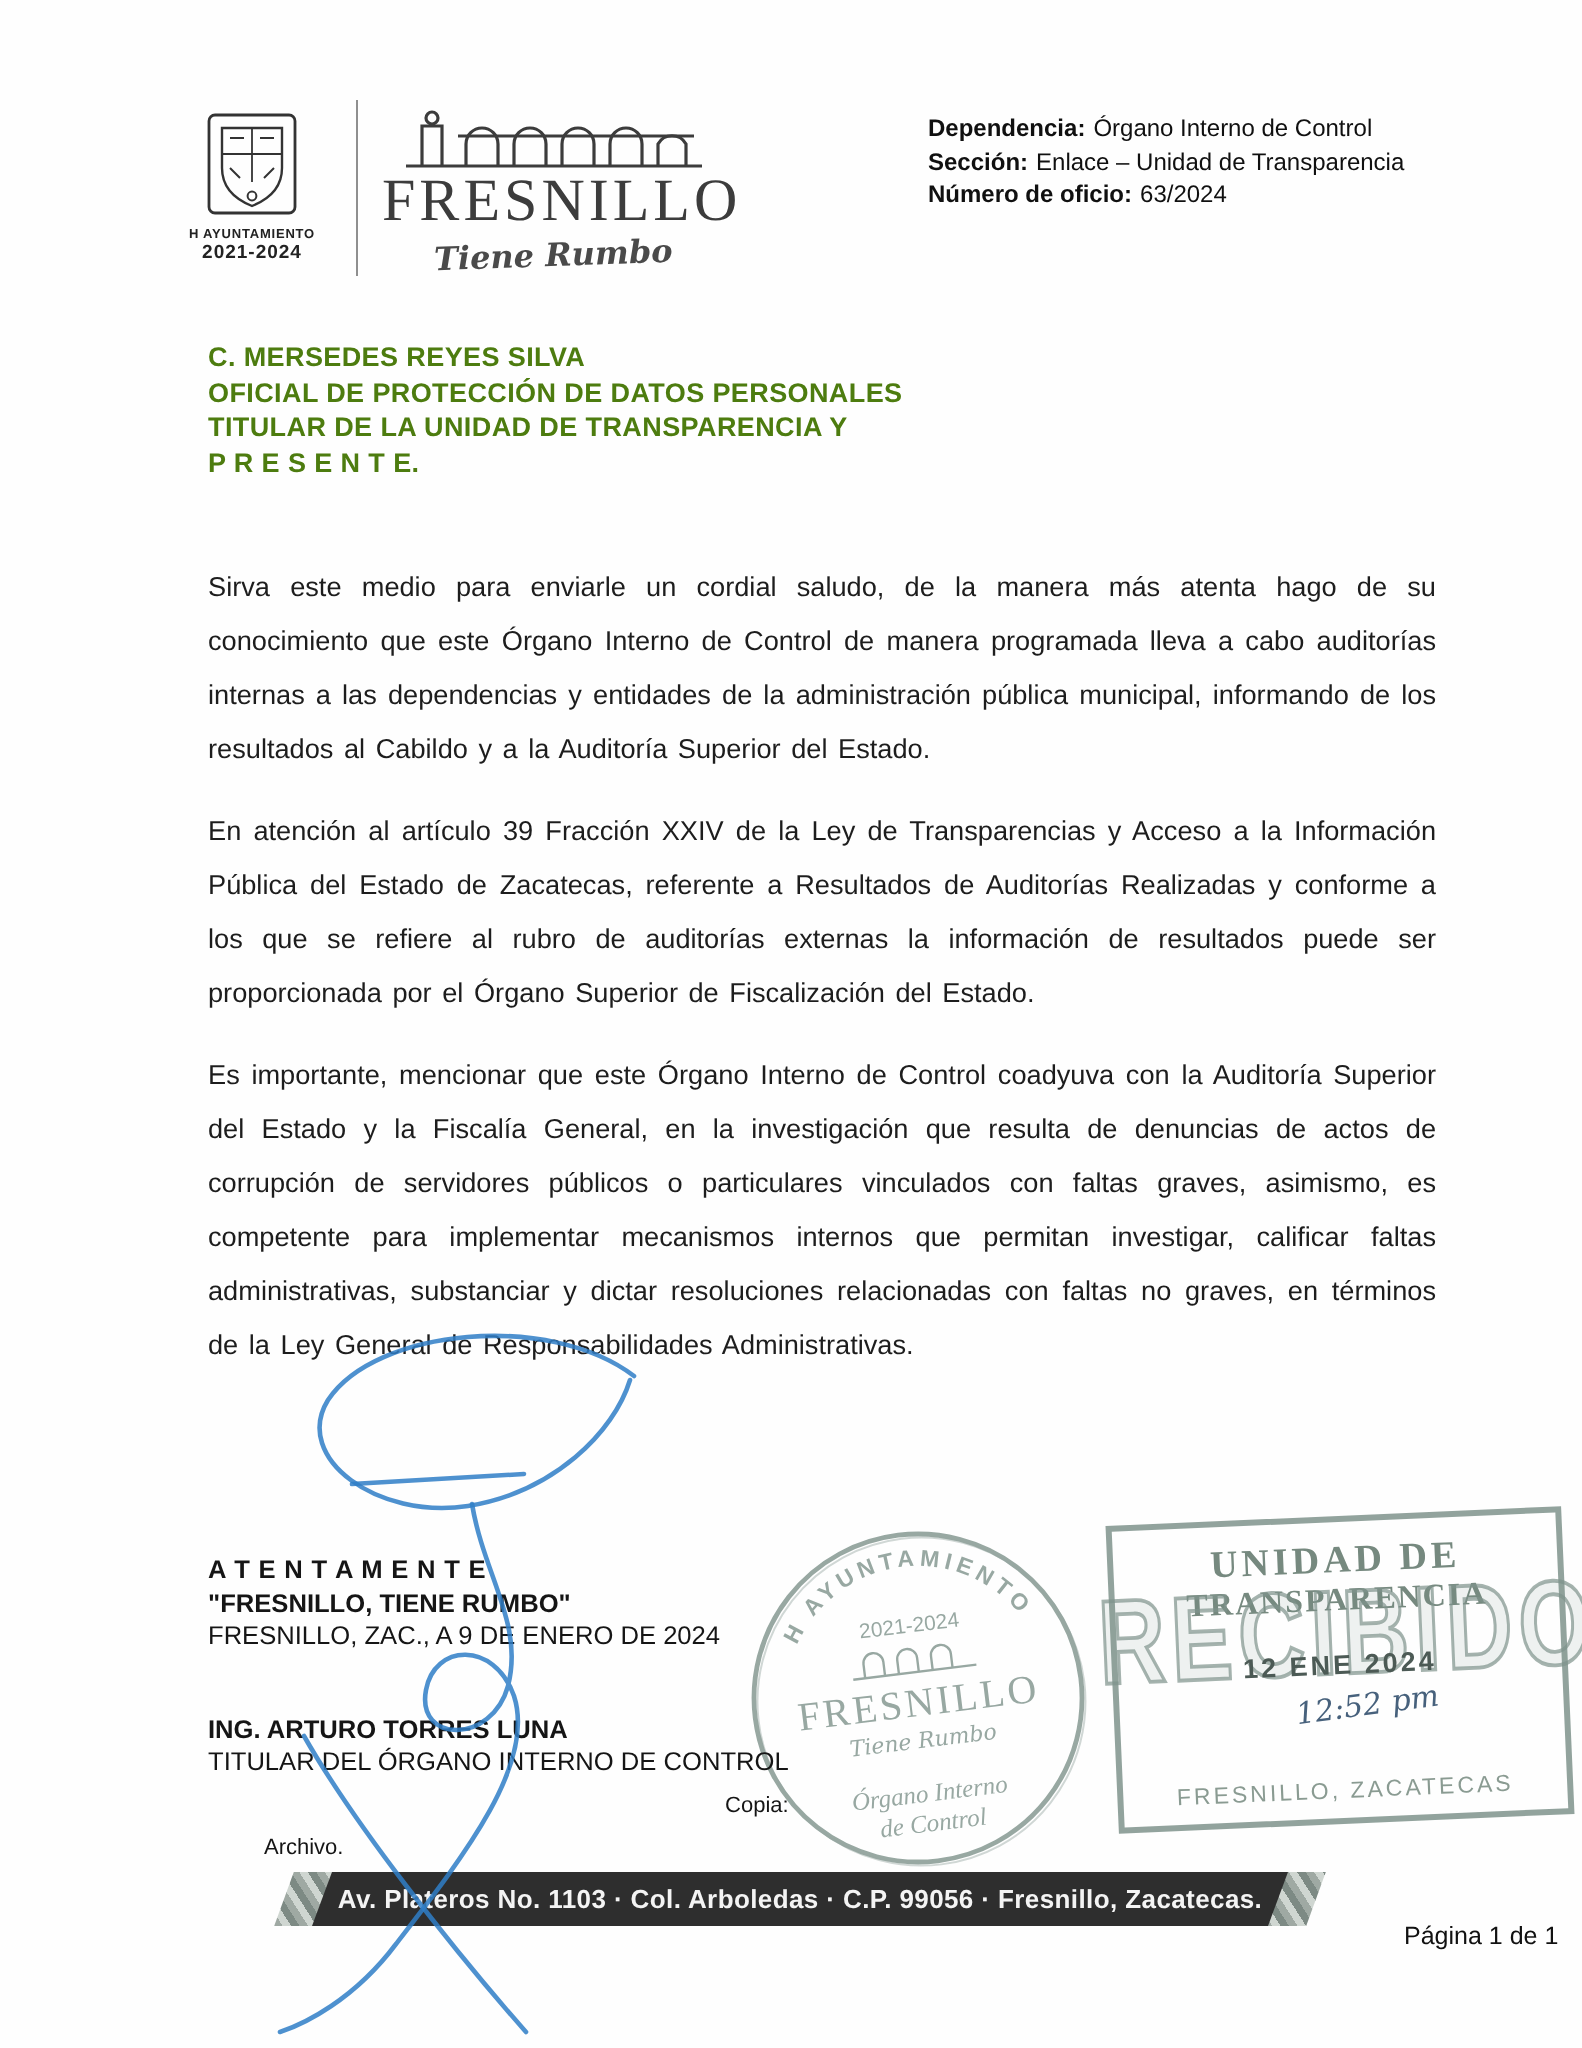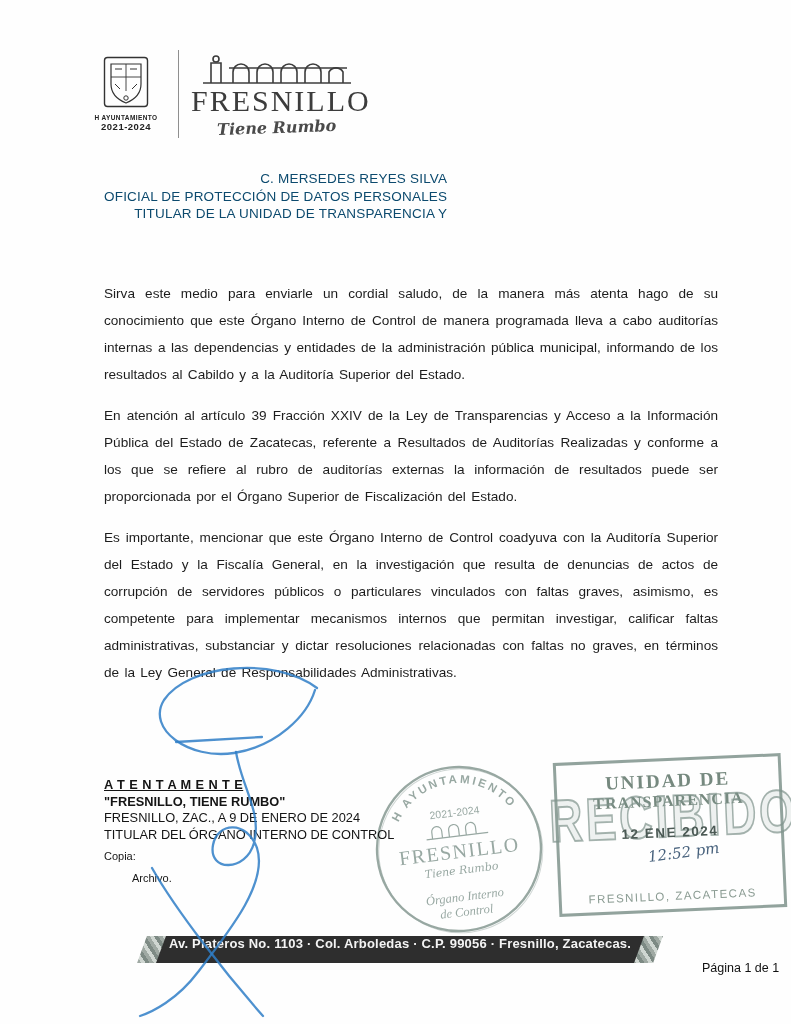--- a/index.html
+++ b/index.html
@@ -21,35 +21,35 @@
   .brand svg{display:block;margin:0 auto 1px;}
   .brand-name{font-family:"Liberation Serif",serif;font-size:30px;letter-spacing:2px;color:#3c3c3c;line-height:1;}
   .brand-tagline{font-family:"DejaVu Serif",serif;font-style:italic;font-weight:bold;font-size:16px;
                  color:#4a4a4a;transform:rotate(-2deg);display:inline-block;margin-top:2px;}
 
   .oficio-meta{position:absolute;left:464px;top:56px;font-size:12px;line-height:16.5px;color:#101010;}
   .oficio-meta .lbl{font-weight:bold;}
   .oficio-meta .val{margin-left:4px;}
 
   
-  .recipient-block{position:absolute;left:104px;top:170px;font-size:13.5px;font-weight:normal;
-                   line-height:17.5px;letter-spacing:.2px;color:#0c4a6e;text-align:right;}
+  .recipient-block{position:absolute;left:104px;top:170px;font-size:13.5px;font-weight:bold;
+                   line-height:17.5px;letter-spacing:.2px;color:#4d7c0f;}
 
   
   .letter-body{position:absolute;left:104px;top:268px;width:614px;font-size:13.6px;line-height:27px;
                text-align:justify;color:#1d1d1d;margin-top:12px;}
   .letter-body p{margin-bottom:14px;word-spacing:1.5px;}
 
   
   .signature-block{position:absolute;left:104px;top:777px;font-size:12.8px;line-height:16.5px;color:#151515;z-index:4;}
-  .sig-atentamente{font-weight:600;letter-spacing:.4px;text-decoration:underline;}
+  .sig-atentamente{font-weight:600;letter-spacing:.4px;}
   .sig-slogan{font-weight:bold;}
   .sig-name{font-weight:bold;margin-top:30px;}
   .sig-title{font-weight:normal;}
-  .sig-copy{font-size:11px;margin-top:5px;}
+  .sig-copy{font-size:11px;margin-top:5px;text-align:right;}
   .sig-copy-value{font-size:11px;margin-left:28px;margin-top:5px;}
 
   
   .oic-round-stamp{position:absolute;left:370px;top:760px;transform:rotate(-7deg);opacity:.8;z-index:3;}
 
   
   .received-stamp{position:absolute;left:556px;top:758px;width:228px;height:154px;
                   border:3px solid rgba(127,147,140,.85);transform:rotate(-2.5deg);
                   color:#76897f;z-index:3;}
   .rs-org1{margin-top:9px;text-align:center;font-family:"Liberation Serif",serif;font-size:19px;
@@ -70,21 +70,21 @@
   .pen-signature{position:absolute;left:0;top:0;z-index:40;pointer-events:none;}
   .pen-signature path{fill:none;stroke:var(--blue);stroke-width:2.3;stroke-linecap:round;opacity:.85;}
 
   
   .footer-banner{position:absolute;left:140px;top:936px;width:520px;height:27px;z-index:2;}
   .banner-mosaic{position:absolute;top:0;width:34px;height:27px;transform:skewX(-20deg);
                  background:repeating-linear-gradient(45deg,#9fa9a3 0 3px,#cfd6d1 3px 6px,#7d8a84 6px 9px);}
   .banner-mosaic.left{left:2px;}
   .banner-mosaic.right{right:2px;}
   .banner-bar{position:absolute;left:16px;right:16px;top:0;height:27px;background:var(--banner);
-              color:#f4f4f4;display:flex;align-items:flex-start;justify-content:center;
+              color:#f4f4f4;display:flex;align-items:center;justify-content:center;
               font-size:13px;font-weight:bold;letter-spacing:.2px;
               clip-path:polygon(10px 0,100% 0,calc(100% - 10px) 100%,0 100%);}
   .page-number{position:absolute;left:702px;top:961px;font-size:12.5px;color:#111;}
 </style>
 </head>
 <body>
 
 <div class="page">
 
   <div class="header-branding">
@@ -112,37 +112,50 @@
           <path d="M106 32 v-11 a8 8 0 0 1 16 0 v11"></path>
           <path d="M130 32 v-11 a8 8 0 0 1 14 0 v11"></path>
           <path d="M30 17 H148"></path>
         </g>
       </svg>
       <div class="brand-name">FRESNILLO</div>
       <div class="brand-tagline">Tiene Rumbo</div>
     </div>
   </div>
 
+  <div class="oficio-meta">
+    <div>
+      <span class="lbl">Dependencia:</span><span class="val">Órgano Interno de Control</span>
+    </div>
+    <div>
+      <span class="lbl">Sección:</span><span class="val">Enlace – Unidad de Transparencia</span>
+    </div>
+    <div>
+      <span class="lbl">Número de oficio:</span><span class="val">63/2024</span>
+    </div>
+  </div>
 
   <div class="recipient-block">
     <div>C. MERSEDES REYES SILVA</div>
     <div>OFICIAL DE PROTECCIÓN DE DATOS PERSONALES</div>
     <div>TITULAR DE LA UNIDAD DE TRANSPARENCIA Y</div>
+    <div>P R E S E N T E.</div>
   </div>
 
   <div class="letter-body">
     <p>Sirva este medio para enviarle un cordial saludo, de la manera más atenta hago de su conocimiento que este Órgano Interno de Control de manera programada lleva a cabo auditorías internas a las dependencias y entidades de la administración pública municipal, informando de los resultados al Cabildo y a la Auditoría Superior del Estado.</p>
     <p>En atención al artículo 39 Fracción XXIV de la Ley de Transparencias y Acceso a la Información Pública del Estado de Zacatecas, referente a Resultados de Auditorías Realizadas y conforme a los que se refiere al rubro de auditorías externas la información de resultados puede ser proporcionada por el Órgano Superior de Fiscalización del Estado.</p>
     <p>Es importante, mencionar que este Órgano Interno de Control coadyuva con la Auditoría Superior del Estado y la Fiscalía General, en la investigación que resulta de denuncias de actos de corrupción de servidores públicos o particulares vinculados con faltas graves, asimismo, es competente para implementar mecanismos internos que permitan investigar, calificar faltas administrativas, substanciar y dictar resoluciones relacionadas con faltas no graves, en términos de la Ley General de Responsabilidades Administrativas.</p>
   </div>
 
   <div class="signature-block">
     <div class="sig-atentamente">A T E N T A M E N T E</div>
     <div class="sig-slogan">"FRESNILLO, TIENE RUMBO"</div>
     <div class="sig-place-date">FRESNILLO, ZAC., A 9 DE ENERO DE 2024</div>
+    <div class="sig-name">ING. ARTURO TORRES LUNA</div>
     <div class="sig-title">TITULAR DEL ÓRGANO INTERNO DE CONTROL</div>
     <div class="sig-copy">Copia:</div>
     <div class="sig-copy-value">Archivo.</div>
   </div>
 
   <svg class="oic-round-stamp" width="178" height="178" viewBox="0 0 178 178">
     <g fill="#7f938c" stroke="none">
       <circle cx="89" cy="89" r="82" fill="none" stroke="#7f938c" stroke-width="2.4"></circle>
       <circle cx="90.5" cy="91" r="82" fill="none" stroke="#7f938c" stroke-width="1" opacity="0.45"></circle>
       <defs>

